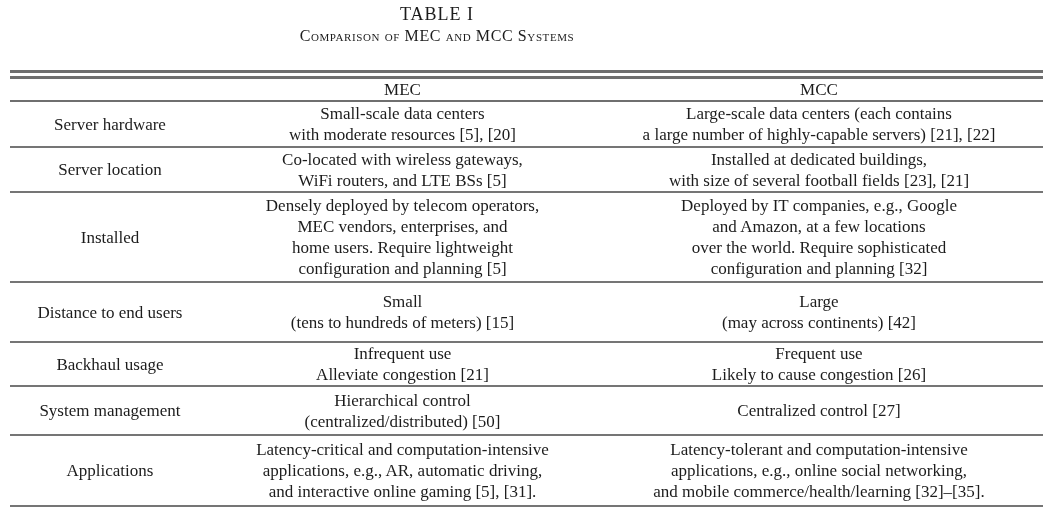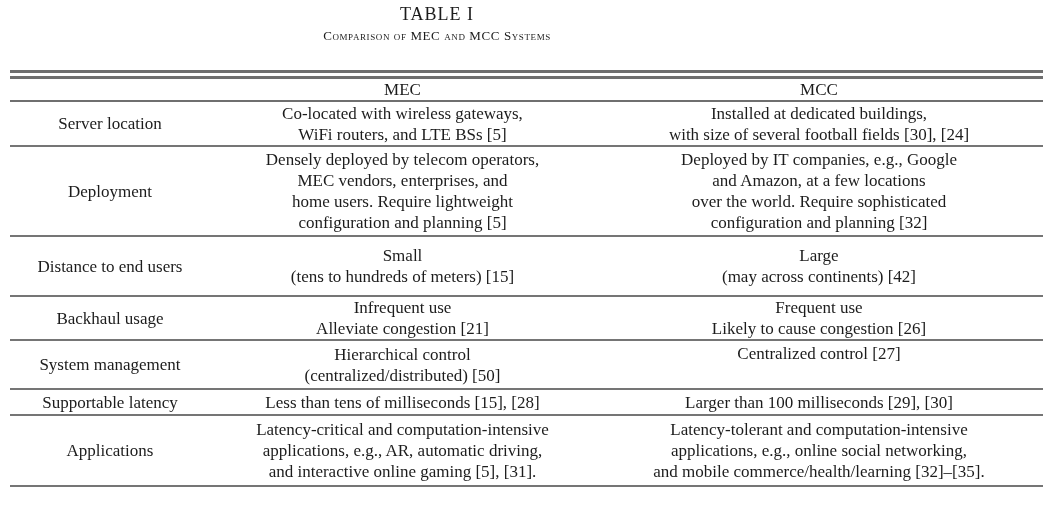--- a/index.html
+++ b/index.html
@@ -22,21 +22,21 @@
     width: 874px;
     text-align: center;
   }
   .table-title {
     font-size: 18px;
     letter-spacing: 1px;
     line-height: 20px;
   }
   .table-caption {
     font-variant: small-caps;
-    font-size: 13px;
+    font-size: 16px;
     letter-spacing: 0.6px;
     line-height: 20px;
     margin-top: 2px;
   }
   table.cmp {
     position: absolute;
     left: 10px;
     top: 70px;
     width: 1033px;
     border-collapse: separate;
@@ -54,21 +54,21 @@
     text-align: center;
     vertical-align: middle;
     padding: 0 4px;
     border-bottom: 2px solid #757575;
     white-space: pre-line;
     box-sizing: border-box;
     overflow: hidden;
     margin-top: 48px;
   }
   thead th { border-bottom: 2px solid #6f6f6f; }
-  td.top-align { vertical-align: top; padding-top: 2px; text-align: center; }
+  td.top-align { vertical-align: top; padding-top: 13px; text-align: center; }
 </style>
 </head>
 <body>
 
 <div class="title-block">
   <div class="table-title">TABLE I</div>
   <div class="table-caption">Comparison of MEC and MCC Systems</div>
 </div>
 
 <table class="cmp">
@@ -78,29 +78,36 @@
       <col class="c3">
   </colgroup>
   <thead>
     <tr style="height:23px;">
       <th></th>
       <th>MEC</th>
       <th>MCC</th>
     </tr>
   </thead>
   <tbody>
+    <tr style="height:46px;">
+      <td>Server hardware</td>
+      <td>Small-scale data centers
+with moderate resources [5], [20]</td>
+      <td>Large-scale data centers (each contains
+a large number of highly-capable servers) [21], [22]</td>
+    </tr>
     <tr style="height:45px;">
       <td>Server location</td>
       <td>Co-located with wireless gateways,
 WiFi routers, and LTE BSs [5]</td>
       <td>Installed at dedicated buildings,
-with size of several football fields [30], [24]</td>
+with size of several football fields [23], [21]</td>
     </tr>
     <tr style="height:90px;">
-      <td>Deployment</td>
+      <td>Installed</td>
       <td>Densely deployed by telecom operators,
 MEC vendors, enterprises, and
 home users. Require lightweight
 configuration and planning [5]</td>
       <td>Deployed by IT companies, e.g., Google
 and Amazon, at a few locations
 over the world. Require sophisticated
 configuration and planning [32]</td>
     </tr>
     <tr style="height:60px;">
@@ -116,25 +123,20 @@
 Alleviate congestion [21]</td>
       <td>Frequent use
 Likely to cause congestion [26]</td>
     </tr>
     <tr style="height:49px;">
       <td>System management</td>
       <td>Hierarchical control
 (centralized/distributed) [50]</td>
       <td class="top-align">Centralized control [27]</td>
     </tr>
-    <tr style="height:26px;">
-      <td>Supportable latency</td>
-      <td>Less than tens of milliseconds [15], [28]</td>
-      <td>Larger than 100 milliseconds [29], [30]</td>
-    </tr>
     <tr style="height:71px;">
       <td>Applications</td>
       <td>Latency-critical and computation-intensive
 applications, e.g., AR, automatic driving,
 and interactive online gaming [5], [31].</td>
       <td>Latency-tolerant and computation-intensive
 applications, e.g., online social networking,
 and mobile commerce/health/learning [32]–[35].</td>
     </tr>
   </tbody>

